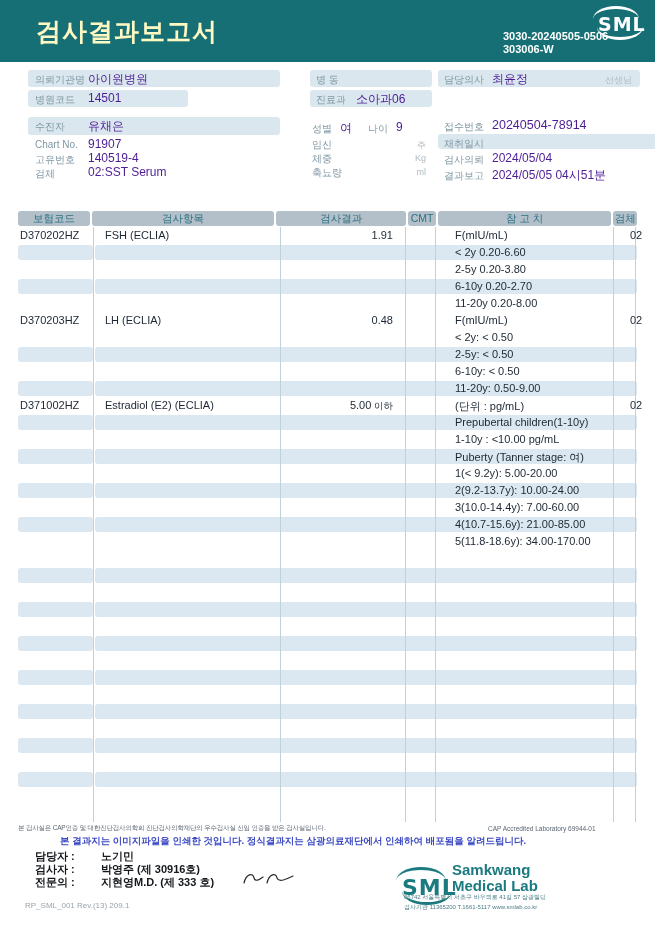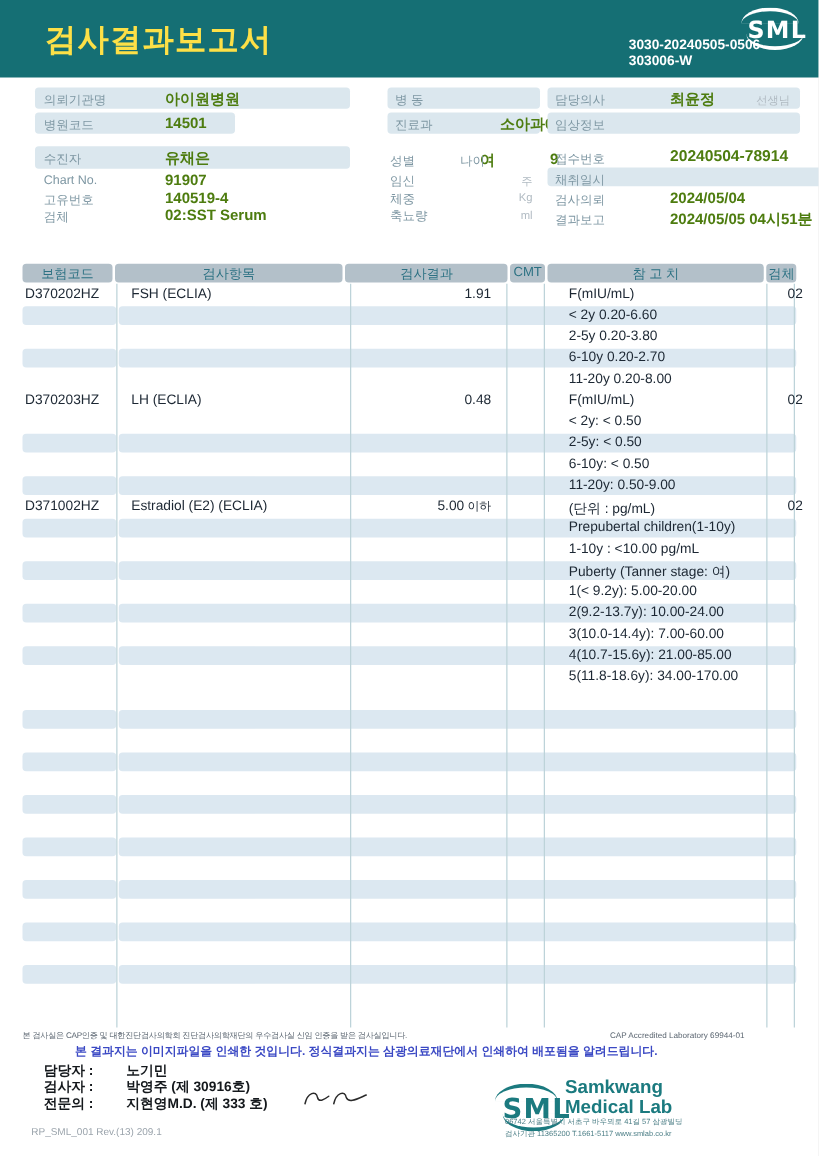--- a/index.html
+++ b/index.html
@@ -5,41 +5,41 @@
   * { margin:0; padding:0; box-sizing:border-box; }
   html,body { background:#e8e8e8; }
   body { font-family:"Liberation Sans","DejaVu Sans",sans-serif; }
   #page {
     position:relative; width:655px; height:925px; background:#ffffff;
     overflow:hidden; margin:0 auto;
   }
 
   
   .hdr { position:absolute; left:0; top:0; width:655px; height:62px; background:#156f74; }
-  .hdr-title { position:absolute; left:36px; top:15px; font-size:25px; font-weight:bold; color:#fde047; letter-spacing:1px; }
+  .hdr-title { position:absolute; left:36px; top:15px; font-size:25px; font-weight:bold; color:#fef9c3; letter-spacing:1px; }
   .hdr-codes { position:absolute; left:503px; top:30px; font-size:11px; font-weight:bold; color:#ffffff; line-height:13px; white-space:nowrap; }
 
   
   .sml { position:absolute; }
   .sml .sml-txt { position:absolute; font-weight:bold; letter-spacing:1px; font-family:"DejaVu Sans",sans-serif; }
   .sml .arc { position:absolute; }
   .sml-hdr { right:10px; top:5px; width:54px; height:36px; }
   .sml-hdr .sml-txt { left:7px; top:8px; font-size:19px; color:#ffffff; }
   .sml-hdr .arc-t { left:2px; top:1px; width:46px; height:13px; border-top:3px solid #ffffff; border-radius:50% 50% 0 0 / 100% 100% 0 0; }
   .sml-hdr .arc-b { left:6px; bottom:1px; width:46px; height:13px; border-bottom:3px solid #ffffff; border-radius:0 0 50% 50% / 0 0 100% 100%; }
   .sml-ftr { left:394px; top:866px; width:60px; height:40px; }
   .sml-ftr .sml-txt { left:8px; top:9px; font-size:22px; color:#1b7a7f; }
   .sml-ftr .arc-t { left:2px; top:1px; width:50px; height:14px; border-top:3px solid #1b7a7f; border-radius:50% 50% 0 0 / 100% 100% 0 0; }
   .sml-ftr .arc-b { left:8px; bottom:1px; width:50px; height:14px; border-bottom:3px solid #1b7a7f; border-radius:0 0 50% 50% / 0 0 100% 100%; }
 
   
   .chip { background:#dbe7ee; border-radius:3px; }
   .irow { position:absolute; }
   .ilabel { position:absolute; font-size:10px; color:#7e97a3; white-space:nowrap; }
-  .ival { position:absolute; font-size:12px; font-weight:bold; color:#4d7c0f; white-space:nowrap;margin-left:44px; }
+  .ival { position:absolute; font-size:12px; font-weight:normal; color:#4c1d95; white-space:nowrap; }
   .iunit { position:absolute; font-size:9px; color:#b0bac2; }
 
   .col-left  { position:absolute; left:28px;  top:70px; width:262px; height:120px; }
   .col-mid   { position:absolute; left:310px; top:70px; width:126px; height:120px; }
   .col-right { position:absolute; left:438px; top:70px; width:202px; height:120px; }
 
   .r-org     { top:0;  left:0; width:252px; height:17px; }
   .r-hosp    { top:20px; left:0; width:160px; height:17px; }
   .r-patient { top:47px; left:0; width:252px; height:18px; }
   .r-chart   { top:67px; left:0; width:252px; height:14px; }
@@ -187,23 +187,20 @@
       <span class="iunit">ml</span>
     </div>
   </div>
 
   <div class="col-right">
     <div class="irow chip r-doctor">
       <span class="ilabel">담당의사</span>
       <span class="ival">최윤정</span>
       <span class="sfx-gray">선생님</span>
     </div>
-    <div class="irow chip r-clinical">
-      <span class="ilabel">임상정보</span>
-    </div>
     <div class="irow r-recv">
       <span class="ilabel">접수번호</span>
       <span class="ival">20240504-78914</span>
     </div>
     <div class="irow chip r-collect">
       <span class="ilabel">채취일시</span>
     </div>
     <div class="irow r-order">
       <span class="ilabel">검사의뢰</span>
       <span class="ival">2024/05/04</span>

